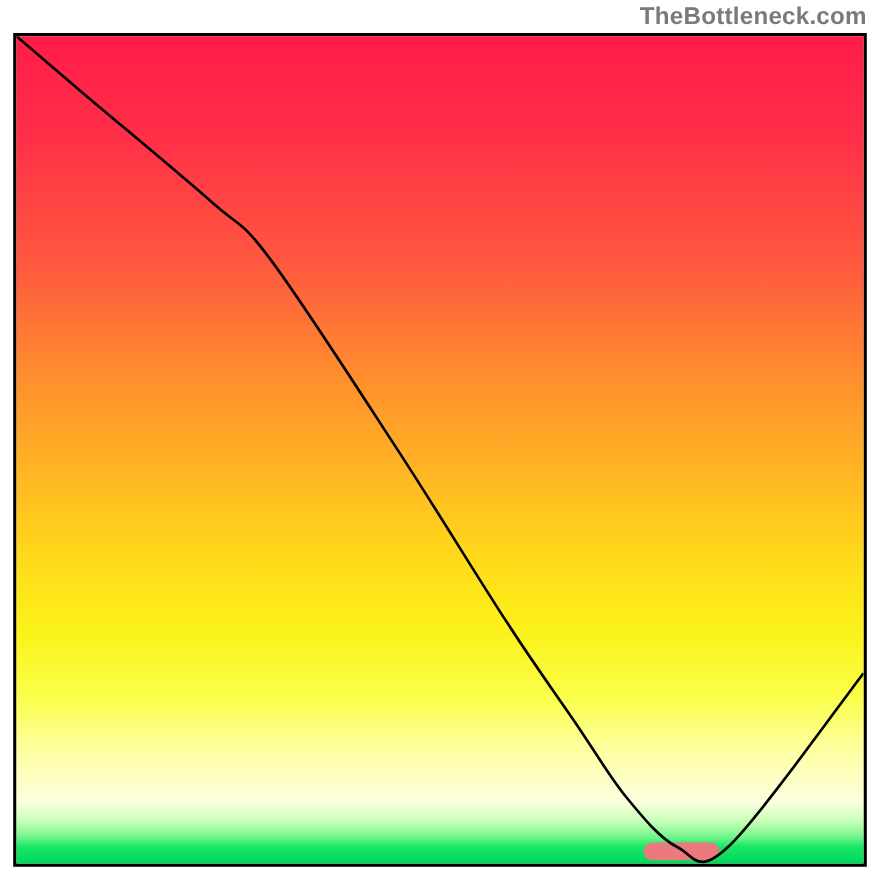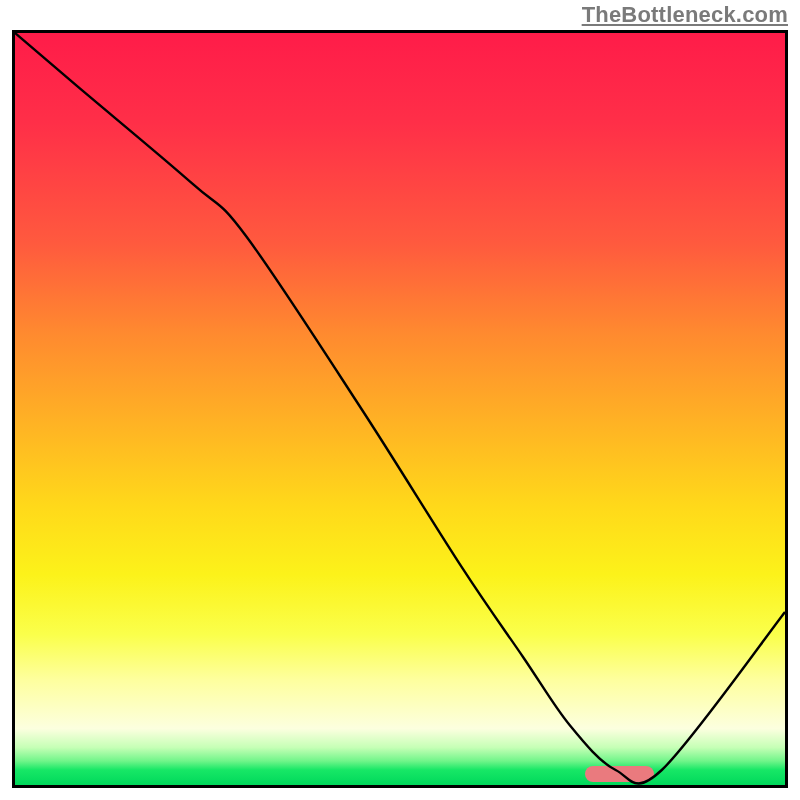--- a/index.html
+++ b/index.html
@@ -13,21 +13,20 @@
   }
   .watermark {
     position: absolute;
     top: 2px;
     right: 12px;
     font-size: 22px;
     font-weight: 600;
     color: #7a7a7a;
     letter-spacing: 0.2px;
     z-index: 20;
-    text-decoration: underline;
   }
   .plot-frame {
     position: absolute;
     left: 12px;
     top: 30px;
     width: 776px;
     height: 758px;
     border: 3px solid #000;
   }
   .gradient-bg {

